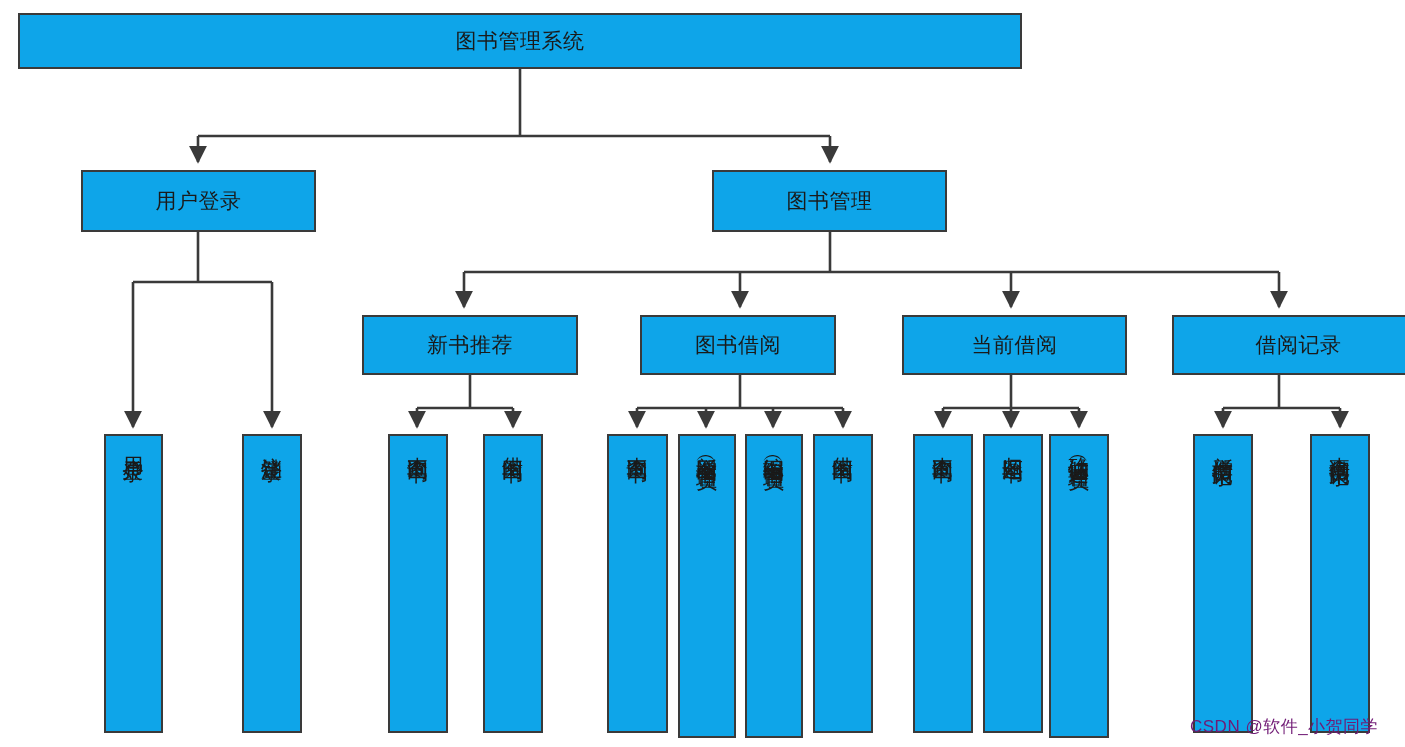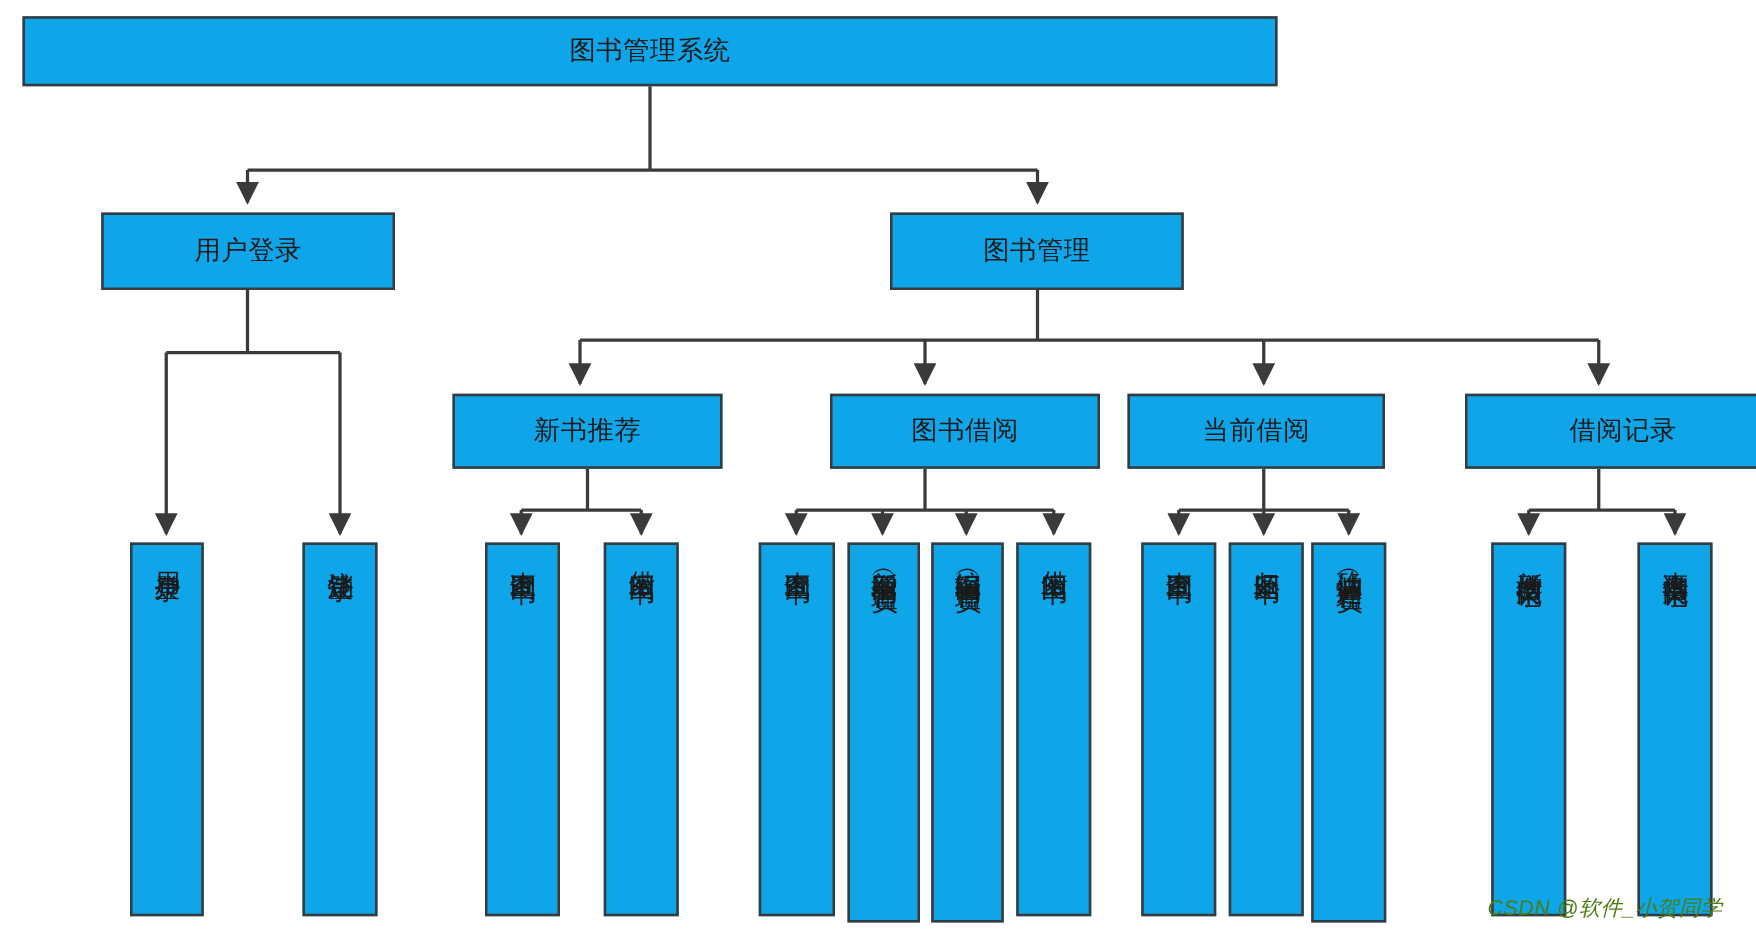--- a/index.html
+++ b/index.html
@@ -55,24 +55,23 @@
   .node.v .label {
     writing-mode: vertical-rl;
     text-orientation: upright;
     font-size: 21px;
     letter-spacing: 2px;
     line-height: 1.1;
   }
   .watermark {
     position: absolute;
     font-size: 17px;
-    color: #4d7c0f;
+    color: #701a75;
     white-space: nowrap;
     letter-spacing: 0.5px;
-    font-style: italic;
   }
 </style>
 </head>
 <body>
 
 <div id="canvas">
 
   <svg id="wires" viewBox="0 0 1405 747">
     <defs>
       <marker id="arrow" viewBox="0 0 10 10" refX="9" refY="5" markerWidth="7" markerHeight="7" orient="auto-start-reverse">
@@ -130,24 +129,24 @@
   <div class="node h" style="left:81px; top:170px; width:235px; height:62px;">
     <span class="label">用户登录</span>
   </div>
   <div class="node h" style="left:362px; top:315px; width:216px; height:60px;">
     <span class="label">新书推荐</span>
   </div>
 
   <div class="node h" style="left:712px; top:170px; width:235px; height:62px;">
     <span class="label">图书管理</span>
   </div>
-  <div class="node h" style="left:664px; top:315px; width:216px; height:60px;">
+  <div class="node h" style="left:640px; top:315px; width:196px; height:60px;">
     <span class="label">图书借阅</span>
   </div>
-  <div class="node h" style="left:902px; top:315px; width:206px; height:60px;">
+  <div class="node h" style="left:902px; top:315px; width:225px; height:60px;">
     <span class="label">当前借阅</span>
   </div>
   <div class="node h" style="left:1172px; top:315px; width:253px; height:60px;">
     <span class="label">借阅记录</span>
   </div>
 
   <div class="node v" style="left:104px; top:434px; width:59px; height:299px;">
     <span class="label">用户登录</span>
   </div>
   <div class="node v" style="left:242px; top:434px; width:60px; height:299px;">

